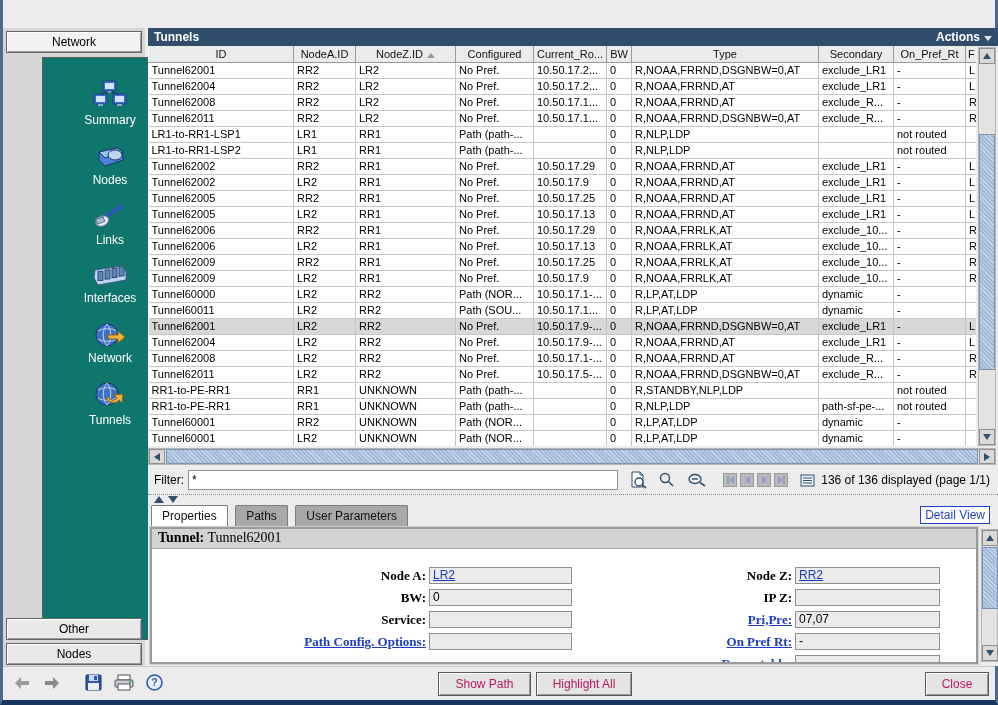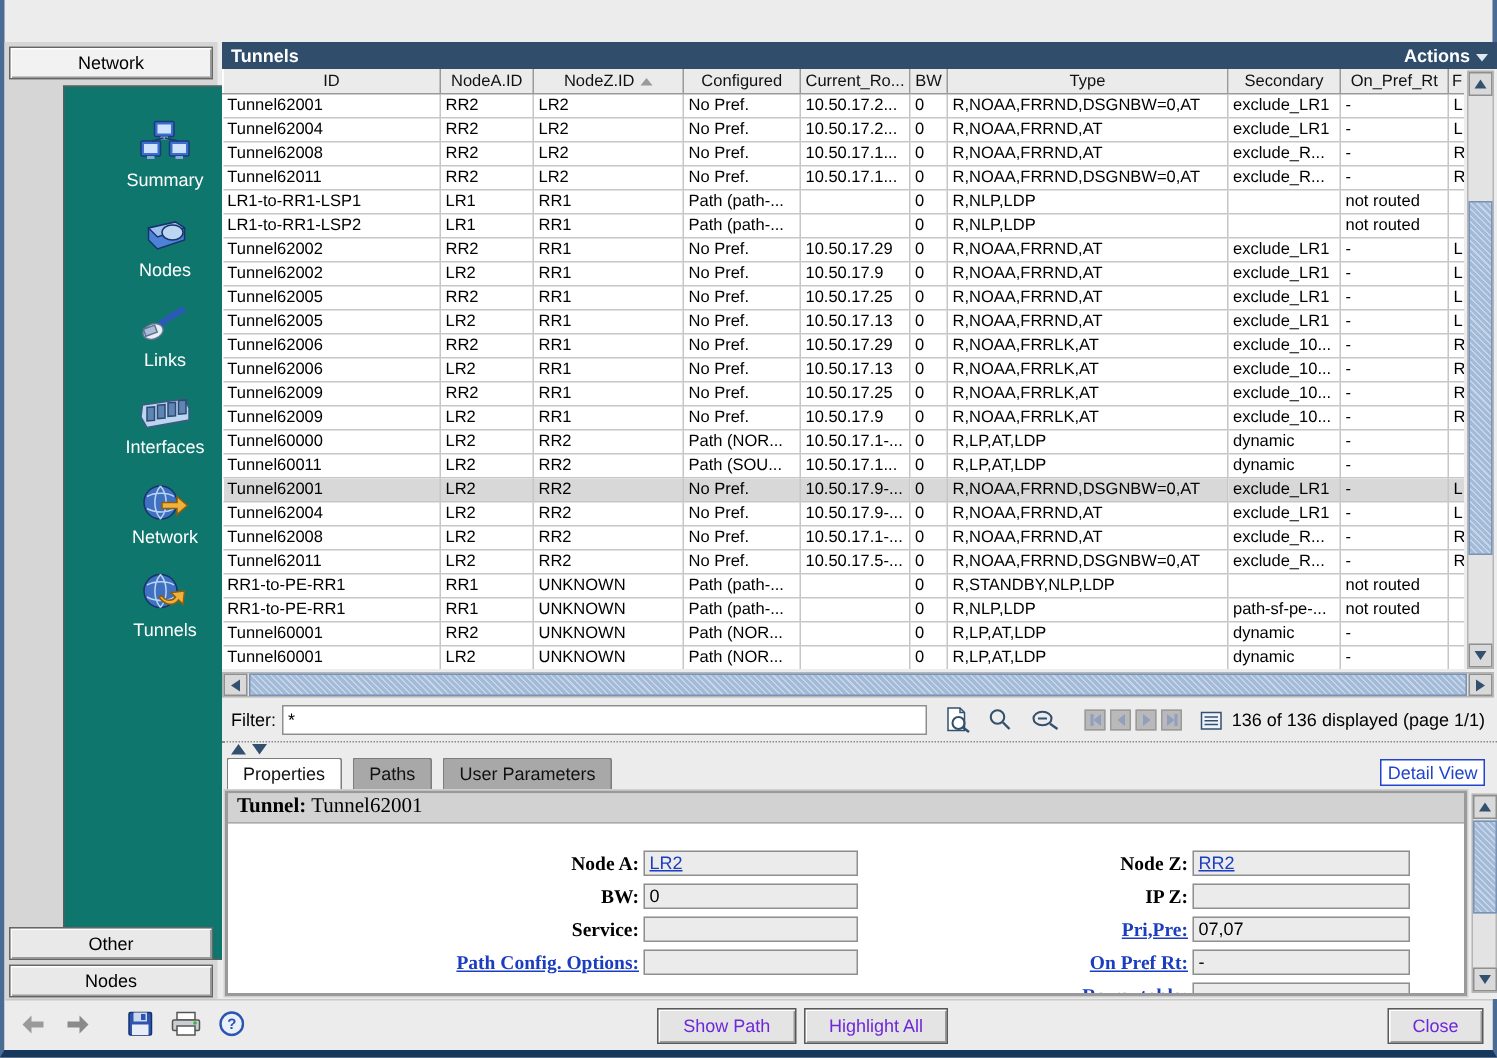--- a/index.html
+++ b/index.html
@@ -113,21 +113,21 @@
   .pcol.left .pfield { width:143px; }
   .pcol.right .pfield { width:145px; }
   .pfield.linkval { color:#1b3dbf; text-decoration:underline; cursor:pointer; }
   .props-vscroll { position:absolute; left:833px; top:501px; width:17px; height:133px; background:#e3e3e3; border:1px solid #b5b5b5; }
   
   .footer { position:absolute; left:0; top:666px; width:992px; height:34px; background:#ececec;
             border-top:1px solid #c8c8c8; }
   .f-icons { position:absolute; left:10px; top:7px; display:flex; gap:12px; align-items:center; }
   .f-icons svg { display:block; cursor:pointer; }
   .f-btn { position:absolute; top:5px; height:24px; background:#e4e4e4; border:1px solid #5a5a5a;
-           box-shadow:inset 1px 1px 0 #fff, inset -1px -1px 0 #9a9a9a; font-size:12px; color:#6d28d9;
+           box-shadow:inset 1px 1px 0 #fff, inset -1px -1px 0 #9a9a9a; font-size:12px; color:#be185d;
            text-align:center; font-family:"Liberation Sans", sans-serif; cursor:pointer; }
   .btn-showpath { left:435px; width:93px; }
   .btn-highlight { left:533px; width:96px; }
   .btn-close { left:922px; width:64px; }
 </style>
 </head>
 <body>
 
 <div class="window">
 

